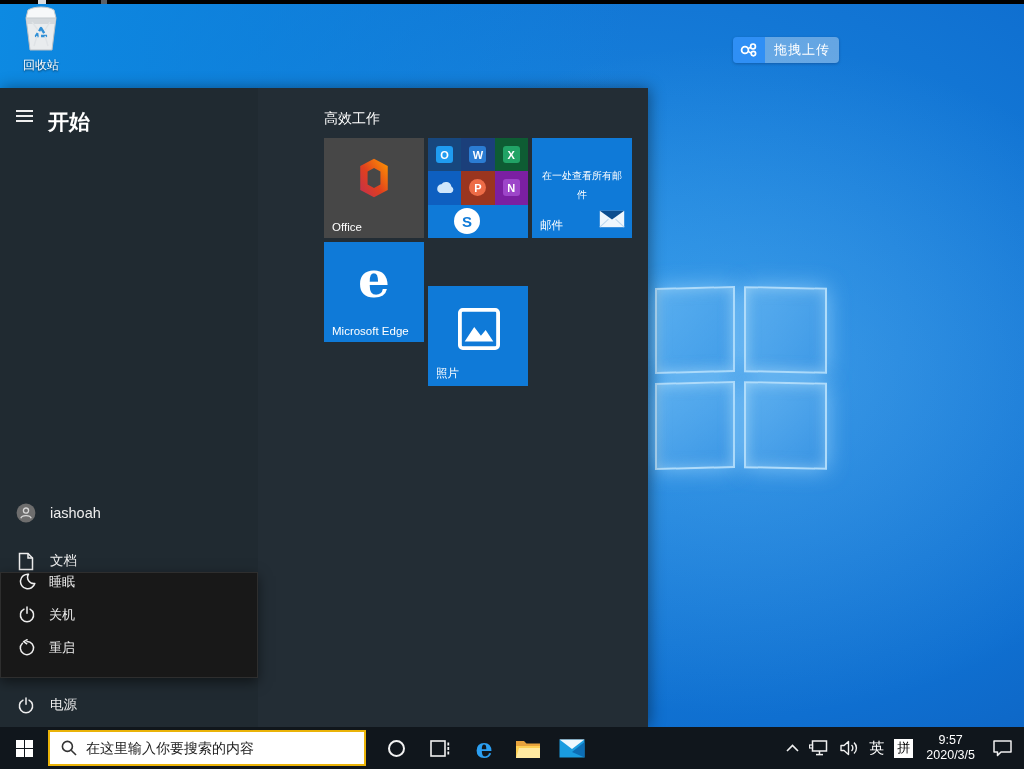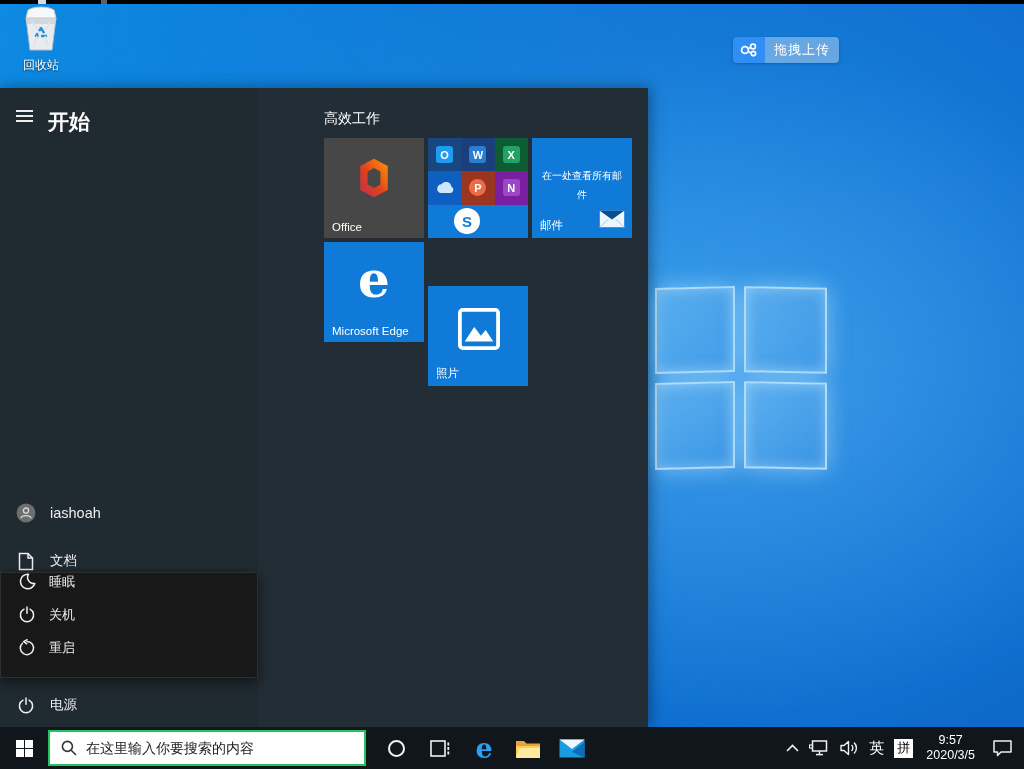--- a/index.html
+++ b/index.html
@@ -71,21 +71,21 @@
     font-size:50px; font-weight:bold; color:#fff; font-family:"DejaVu Serif","Liberation Serif",serif; }
   #tile-photos { left:428px; top:154px; background:#0f7ad8;margin-top:44px; }
   #tile-photos svg { position:absolute; left:30px; top:22px; }
 
   
   #taskbar { left:0; top:727px; width:1024px; height:42px; background:#10161c; z-index:50; display:flex; align-items:center; }
   .tb-btn { height:42px; display:flex; align-items:center; justify-content:center; cursor:pointer; }
   #tb-start { width:48px; }
   #winlogo { display:grid; grid-template-columns:8px 8px; grid-template-rows:8px 8px; gap:1px; }
   #winlogo span { background:#fff; }
-  #searchbox { width:318px; height:36px; background:#fff; border:2px solid #22c55e; display:flex; align-items:center; }
+  #searchbox { width:318px; height:36px; background:#fff; border:2px solid #eab308; display:flex; align-items:center; }
   #searchbox svg { margin-left:11px; flex-shrink:0; }
   #search-input { border:none; outline:none; flex:1; height:100%; font-size:14px; padding-left:9px;
     color:#111; background:transparent; font-family:"Liberation Sans","DejaVu Sans",sans-serif; }
   #search-input::placeholder { color:#1c1c1c; opacity:1; }
   #tb-cortana .ring { width:17px; height:17px; border:2px solid #f2f2f2; border-radius:50%; }
   .tb-ico { width:44px; }
   #tb-edge .e { font-size:27px; font-weight:bold; color:#2b9ff2; font-family:"DejaVu Serif","Liberation Serif",serif; line-height:27px; }
   #tray { margin-left:auto; display:flex; align-items:center; height:42px; }
   .tray-btn { height:42px; display:flex; align-items:center; justify-content:center; padding:0 5px; cursor:pointer; color:#fff; }
   #lang { font-size:15px; }

